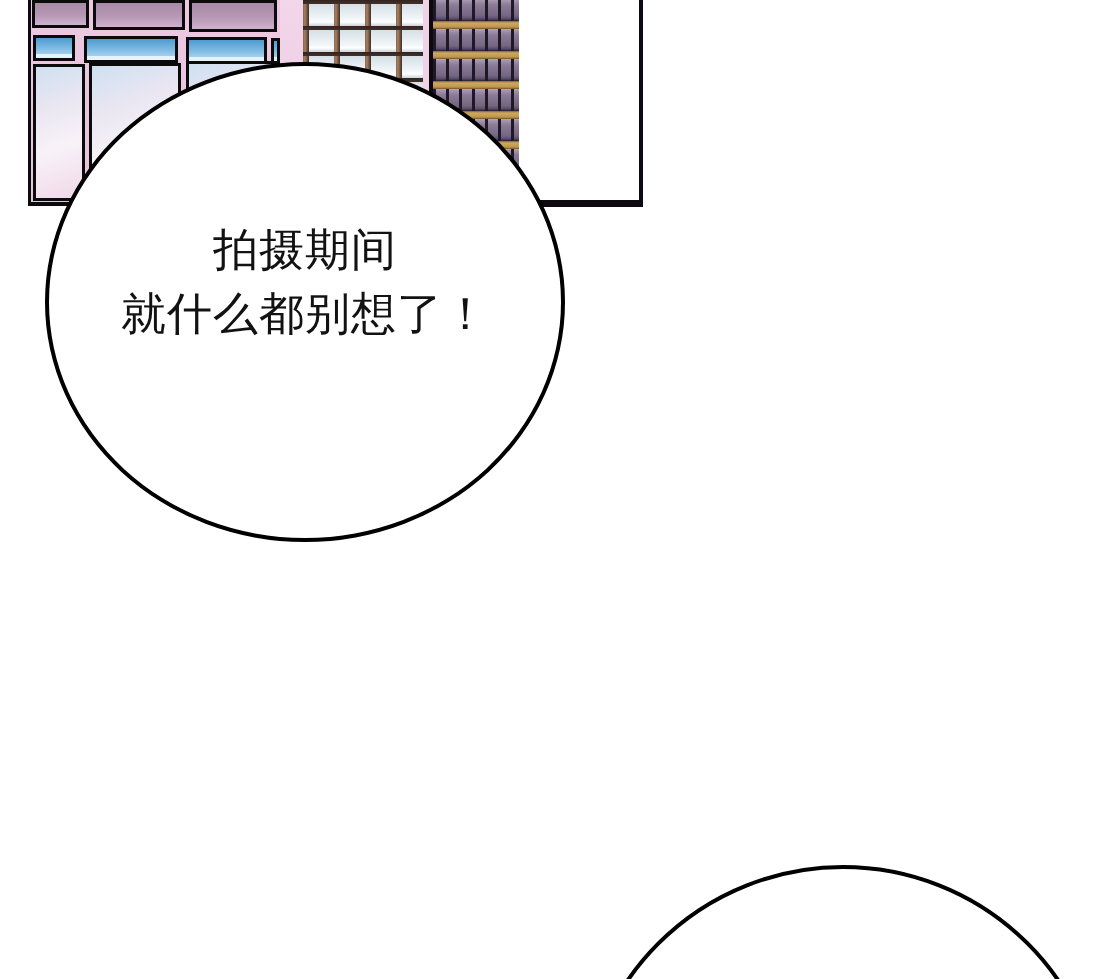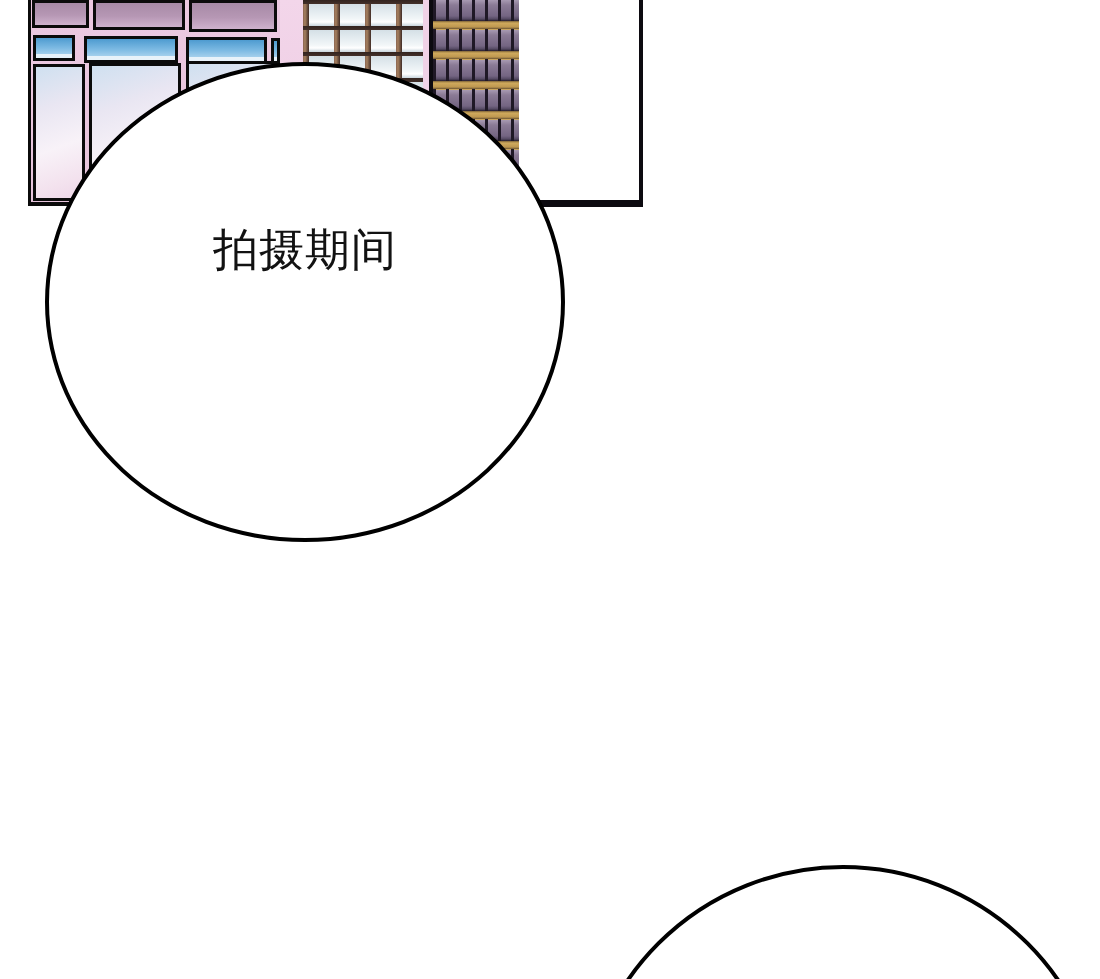--- a/index.html
+++ b/index.html
@@ -150,17 +150,18 @@
 
     <div class="bldg-r1"></div>
     <div class="bldg-r2"></div>
 
   </div>
 
   <div class="bubble bubble-main"></div>
 
   <div class="bubble-text">
     <div>拍摄期间</div>
+    <div>就什么都别想了！</div>
   </div>
 
   <div class="bubble bubble-bottom"></div>
 
 </div>
 
 </body></html>

